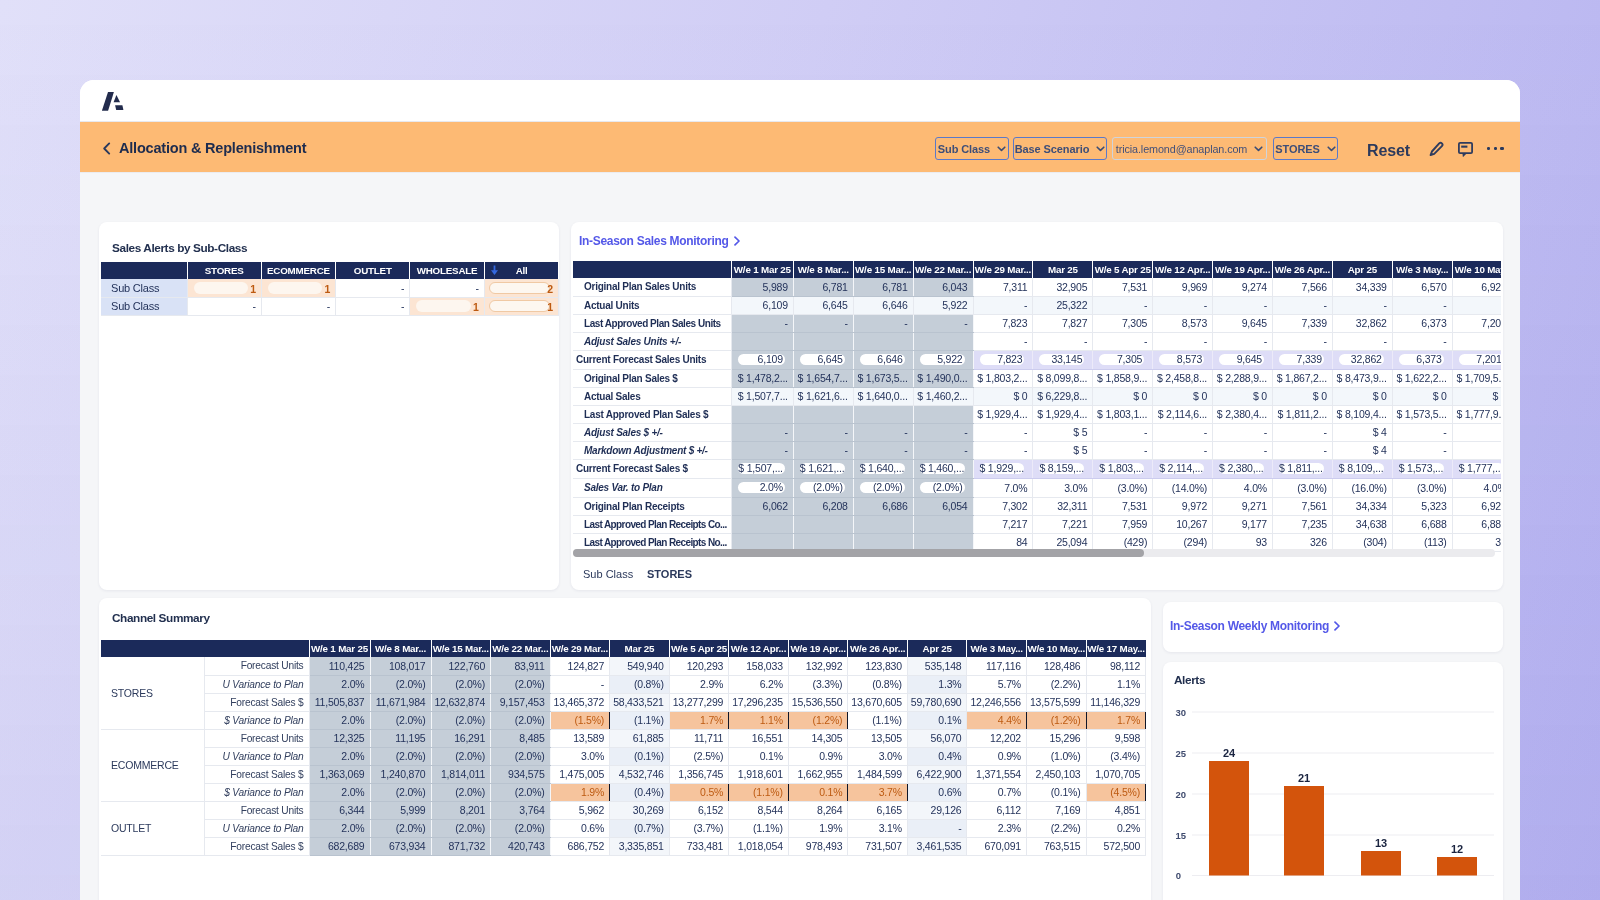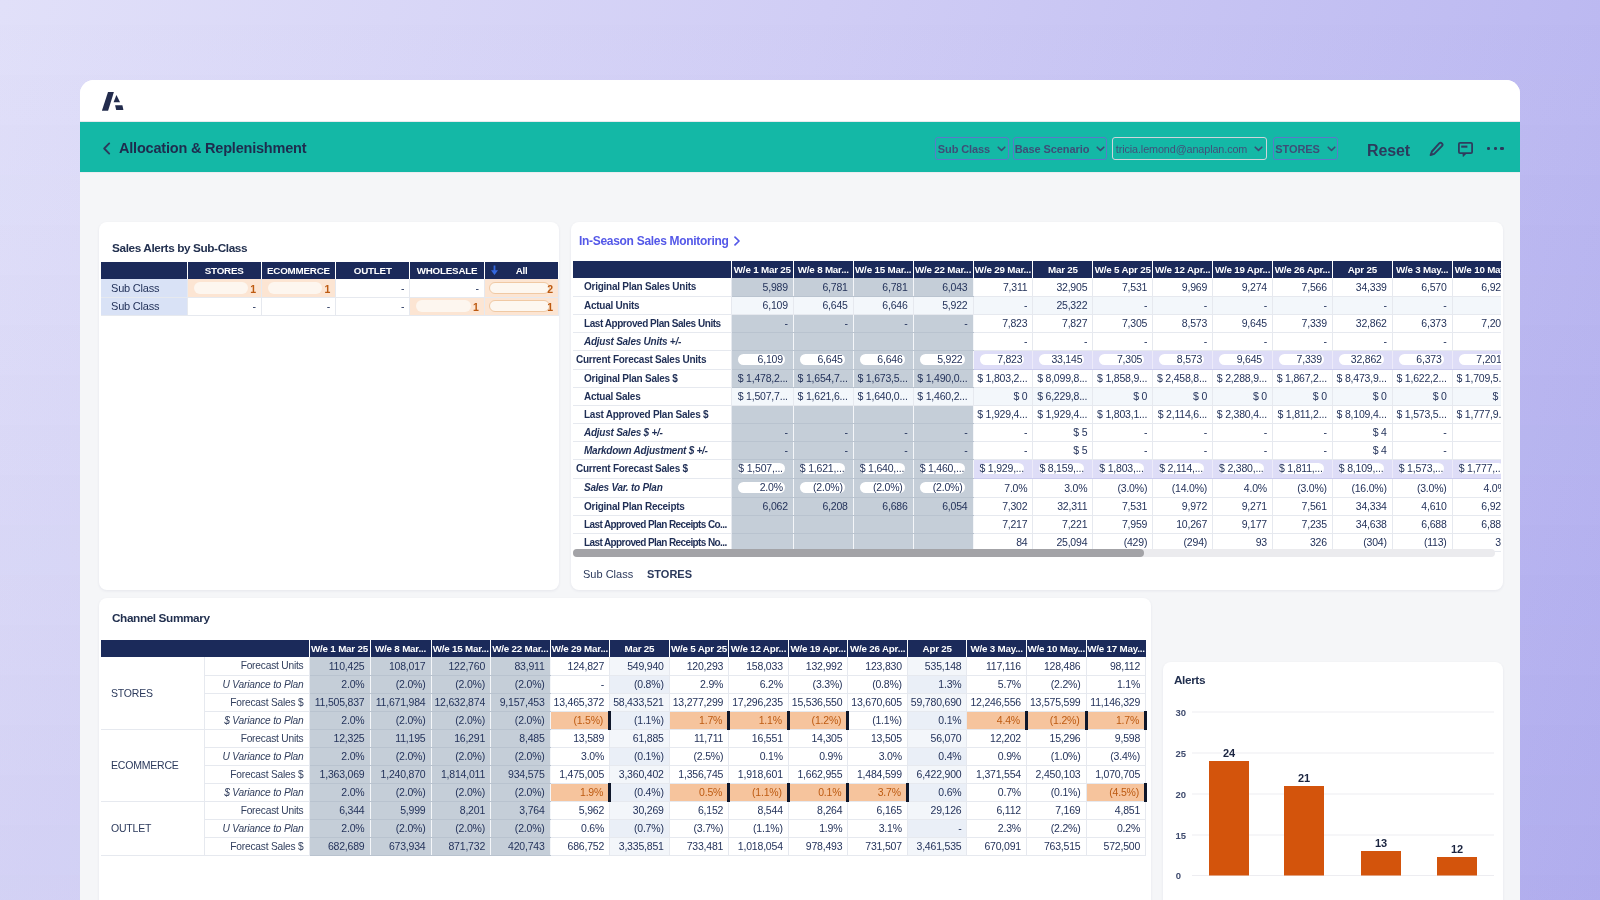--- a/index.html
+++ b/index.html
@@ -1,36 +1,36 @@
 <!DOCTYPE html>
 <html><head><meta charset="utf-8"><style>
 * { margin:0; padding:0; box-sizing:border-box; }
 html,body { width:1600px; height:900px; overflow:hidden; font-family:"Liberation Sans", sans-serif; }
 body { background:linear-gradient(to bottom, rgba(97,90,205,0) 0%, rgba(97,90,205,0.07) 100%), linear-gradient(105deg,#e1e0f9 0%,#d0cdf5 45%,#b6b3f0 100%); }
 .abs { position:absolute; }
 #shell { position:absolute; left:80px; top:80px; width:1440px; height:840px; background:#fff; border-radius:14px 14px 0 0; overflow:hidden; }
 #topbar { position:absolute; left:0; top:0; width:1440px; height:42px; background:#fff; border-bottom:1px solid #e8e9ee; }
-#titlerow { position:absolute; left:0; top:42px; width:1440px; height:51px; background:#14b8a6; border-bottom:1px solid #ebecf0; }
+#titlerow { position:absolute; left:0; top:42px; width:1440px; height:51px; background:#fdba74; border-bottom:1px solid #ebecf0; }
 #pagebody { position:absolute; left:0; top:93px; width:1440px; height:747px; background:#f5f6f8; }
 .card { position:absolute; background:#fff; border-radius:8px; box-shadow:0 1px 3px rgba(25,32,80,0.07); }
 .ttl { font-size:11.8px; font-weight:700; color:#22304f; letter-spacing:-0.4px; }
 .link { font-size:12px; font-weight:700; color:#5458e8; letter-spacing:-0.3px; display:flex; align-items:center; }
 
 .t { border-collapse:collapse; table-layout:fixed; font-size:10.5px; color:#24335b; letter-spacing:-0.2px; }
 .t tr { height:18px; }
 .t tr.hd { height:17px; }
 .t th { background:#1b2a5a; color:#fff; font-size:9.8px; font-weight:700; text-align:center; padding:0; overflow:hidden; white-space:nowrap; border-right:1px solid rgba(255,255,255,0.85); letter-spacing:-0.2px; }
 .t th:last-child { border-right:none; }
 .t td { padding:0 5px 0 0; text-align:right; border-bottom:1px solid #e6e9ef; border-right:1px solid #e6e9ef; overflow:hidden; white-space:nowrap; }
 .t td.g { background:#c5ced8; border-right:1px solid #f4f6f9; border-bottom:1px solid #b9c3cf; }
 .t td.a { background:#f3f7fb; }
 .t td.p { background:#deddf7; border-right:1px solid #eceaf9; border-bottom:1px solid #ccccee; }
 .t td.m { background:#f3f6fa; }
 .t td.mv { background:#eaeff7; }
-.t td.o { background:#f6c49d; color:#bd5a11; border-right:3px solid #0f172a; }
+.t td.o { background:#f6c49d; color:#bd5a11; border-right:1px solid #0f172a; }
 .rl { text-align:left !important; font-weight:700; color:#1f2e55; padding:0 1px 0 11px !important; background:#fff; font-size:10px; letter-spacing:-0.25px; }
 .rl.it { font-style:italic; }
 .rl.cfl { padding-left:3px !important; }
 .pill { display:block; margin:3.5px 3px 3.5px 6px; background:#fff; border-radius:6px; padding:0 2px 0 0; line-height:11px; height:11px; }
 .grp { text-align:left !important; padding-left:10px !important; font-size:10.5px; color:#2c3a5c; background:#fff; }
 .sl { text-align:right; padding-left:11px !important; color:#33405f; background:#fff; font-size:10.2px; }
 .sl.it { font-style:italic; }
 .scl { text-align:left !important; padding-left:10px !important; background:#d9e2f6; color:#24335b; font-size:11px; }
 .pe { background:#fce5d3; padding:0 !important; position:relative; }
 .pe .bar { position:absolute; left:6px; right:13px; top:2.5px; bottom:2.5px; background:#fdf6ef; border-radius:7px; }
@@ -443,21 +443,21 @@
                 <td class="g">6,208</td>
                 <td class="g">6,686</td>
                 <td class="g">6,054</td>
                 <td class="">7,302</td>
                 <td class="">32,311</td>
                 <td class="">7,531</td>
                 <td class="">9,972</td>
                 <td class="">9,271</td>
                 <td class="">7,561</td>
                 <td class="">34,334</td>
-                <td class="">4,610</td>
+                <td class="">5,323</td>
                 <td class="">6,920</td>
               </tr>
               <tr class="">
                 <td class="rl"><span style="letter-spacing:-0.6px">Last Approved Plan Receipts Co...</span></td>
                 <td class="g"></td>
                 <td class="g"></td>
                 <td class="g"></td>
                 <td class="g"></td>
                 <td class="">7,217</td>
                 <td class="">7,221</td>
@@ -639,21 +639,21 @@
                 <td class="">(1.0%)</td>
                 <td class="">(3.4%)</td>
               </tr>
               <tr>
                 <td class="sl">Forecast Sales $</td>
                 <td class="g">1,363,069</td>
                 <td class="g">1,240,870</td>
                 <td class="g">1,814,011</td>
                 <td class="g">934,575</td>
                 <td class="">1,475,005</td>
-                <td class="m">3,360,402</td>
+                <td class="m">4,532,746</td>
                 <td class="">1,356,745</td>
                 <td class="">1,918,601</td>
                 <td class="">1,662,955</td>
                 <td class="">1,484,599</td>
                 <td class="m">6,422,900</td>
                 <td class="">1,371,554</td>
                 <td class="">2,450,103</td>
                 <td class="">1,070,705</td>
               </tr>
               <tr>
@@ -721,20 +721,25 @@
                 <td class="">978,493</td>
                 <td class="">731,507</td>
                 <td class="m">3,461,535</td>
                 <td class="">670,091</td>
                 <td class="">763,515</td>
                 <td class="">572,500</td>
               </tr>
             </tbody>
           </table>
         </div>
+    </div>
+    <div class="card" style="left:1083px;top:429px;width:340px;height:50px">
+      <div class="abs link" style="left:7px;top:17px">In-Season Weekly Monitoring <svg width="6" height="10" viewBox="0 0 6 10" style="margin-left:5px">
+            <path d="M1 1.2 L5 5 L1 8.8" stroke="#5458e8" stroke-width="1.7" fill="none" stroke-linecap="round" stroke-linejoin="round"></path>
+          </svg></div>
     </div>
     <div class="card" style="left:1083px;top:489px;width:340px;height:340px">
       <div class="abs ttl" style="left:11px;top:11px">Alerts</div>
       <svg width="340" height="270" style="position:absolute;left:0;top:0">
           <line x1="29" x2="331" y1="50" y2="50" stroke="#ededf1" stroke-width="1"></line>
           <text x="23" y="53.5" text-anchor="end" font-size="9.5" font-weight="700" fill="#3f4b6e" font-family="Liberation Sans, sans-serif">30</text>
           <line x1="29" x2="331" y1="91" y2="91" stroke="#ededf1" stroke-width="1"></line>
           <text x="23" y="94.5" text-anchor="end" font-size="9.5" font-weight="700" fill="#3f4b6e" font-family="Liberation Sans, sans-serif">25</text>
           <line x1="29" x2="331" y1="132" y2="132" stroke="#ededf1" stroke-width="1"></line>
           <text x="23" y="135.5" text-anchor="end" font-size="9.5" font-weight="700" fill="#3f4b6e" font-family="Liberation Sans, sans-serif">20</text>

